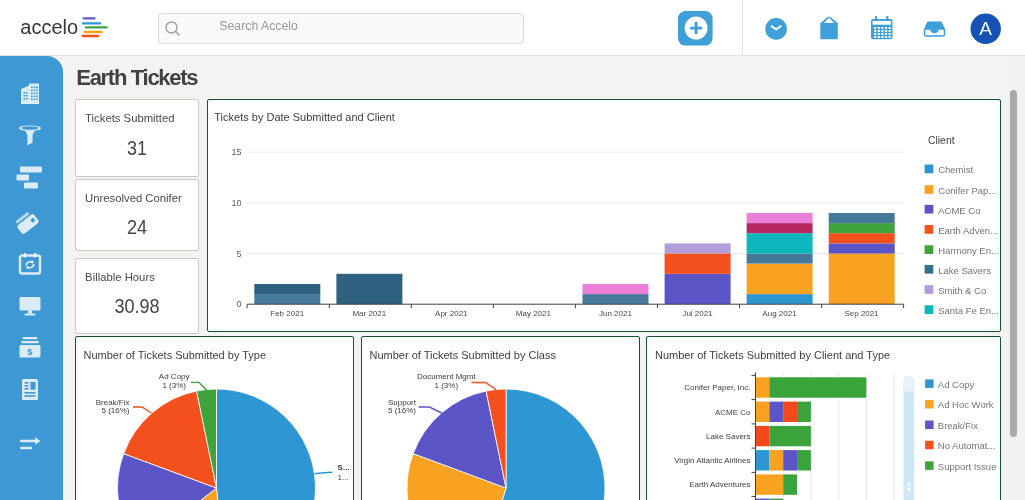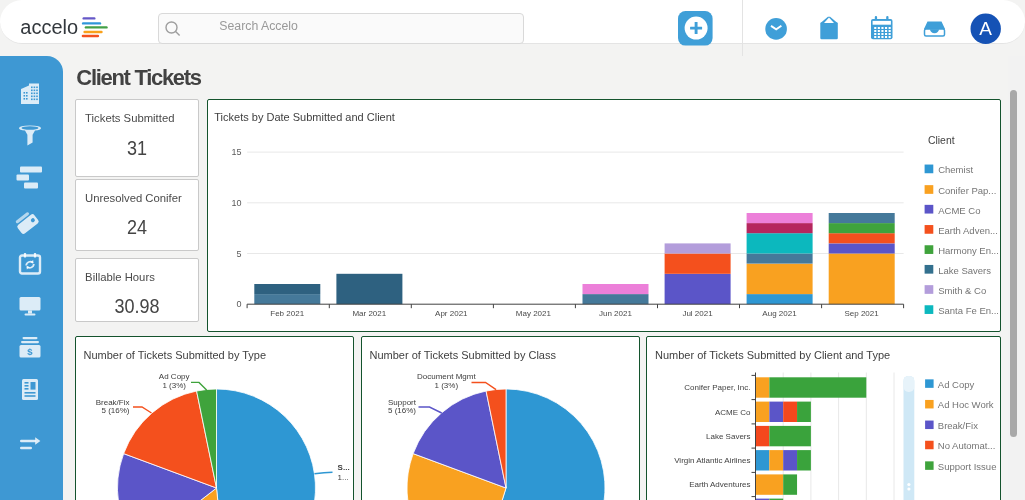--- a/index.html
+++ b/index.html
@@ -1,18 +1,18 @@
 <!DOCTYPE html>
 <html><head>
 <meta charset="utf-8">
 <style>
 * { margin:0; padding:0; box-sizing:border-box; }
 html,body { width:1025px; height:500px; overflow:hidden; background:#f3f3f2; font-family:"Liberation Sans", sans-serif; }
 .abs { position:absolute; }
-#header { position:absolute; left:0; top:0; width:1025px; height:44px; background:#fff; border-bottom:1px solid #e4e4e4;border-radius:27px; }
+#header { position:absolute; left:0; top:0; width:1025px; height:56px; background:#fff; border-bottom:1px solid #e4e4e4; }
 #sidebar { position:absolute; left:0; top:56px; width:63px; height:444px; background:#3e98d3; border-top-right-radius:16px; }
 #track { position:absolute; left:1008px; top:56px; width:17px; height:444px; background:#f2f2f2; }
 #thumb { position:absolute; left:1009.5px; top:90px; width:7.5px; height:347px; background:#a9a9a9; border-radius:4px; }
 .card { position:absolute; background:#fff; border:1px solid #14532d; border-radius:2px; overflow:hidden; }
 .stat { position:absolute; left:75px; width:124px; background:#fff; border:1px solid #c9c9c9; border-radius:2px; }
 .stat .lbl { position:absolute; left:9.1px; top:13px; font-size:11.3px; line-height:11.3px; color:#4a4a4a; white-space:nowrap; }
 .stat .num { position:absolute; left:0; top:37.9px; width:100%; text-align:center; font-size:20px; line-height:20px; color:#454545; transform:scaleX(0.9); }
 #h1 { position:absolute; left:76.3px; top:66.6px; font-size:22px; font-weight:bold; color:#424242; line-height:22px; letter-spacing:-1.3px; white-space:nowrap; }
 </style>
 </head>
@@ -180,31 +180,31 @@
     </g>
   </svg>
 
   <svg class="abs" style="left:18px; top:379px;" width="24" height="18" viewBox="0 0 24 18" fill="rgba(255,255,255,0.82)">
     <rect x="2" y="4.8" width="16" height="2.4" rx="1.2"></rect>
     <path d="M17.2,2.2 L22.4,6 L17.2,9.8 Z"></path>
     <rect x="2" y="11.8" width="12" height="2.4" rx="1.2"></rect>
   </svg>
 </div>
 
-<div id="h1">Client Tickets</div>
+<div id="h1">Earth Tickets</div>
 
 <div class="stat" style="top:99px; height:78px;text-decoration:underline;">
     <div class="lbl">Tickets Submitted</div>
     <div class="num">31</div>
   </div>
 <div class="stat" style="top:178.5px; height:72.5px;">
     <div class="lbl">Unresolved Conifer</div>
     <div class="num">24</div>
   </div>
-<div class="stat" style="top:257.5px; height:64px;">
+<div class="stat" style="top:257.5px; height:76px;">
     <div class="lbl">Billable Hours</div>
     <div class="num">30.98</div>
   </div>
 
 <div class="card" id="maincard" style="left:206.5px; top:98.5px; width:794px; height:233px;">
 <svg width="792" height="231" viewBox="0 0 792 231" font-family="Liberation Sans">
   <text x="6.3" y="21" font-size="11" fill="#3f3f3f">Tickets by Date Submitted and Client</text>
 
   <line x1="39.1" y1="52.1" x2="695.6" y2="52.1" stroke="#e8e8e8"></line>
   <line x1="39.1" y1="102.8" x2="695.6" y2="102.8" stroke="#e8e8e8"></line>

